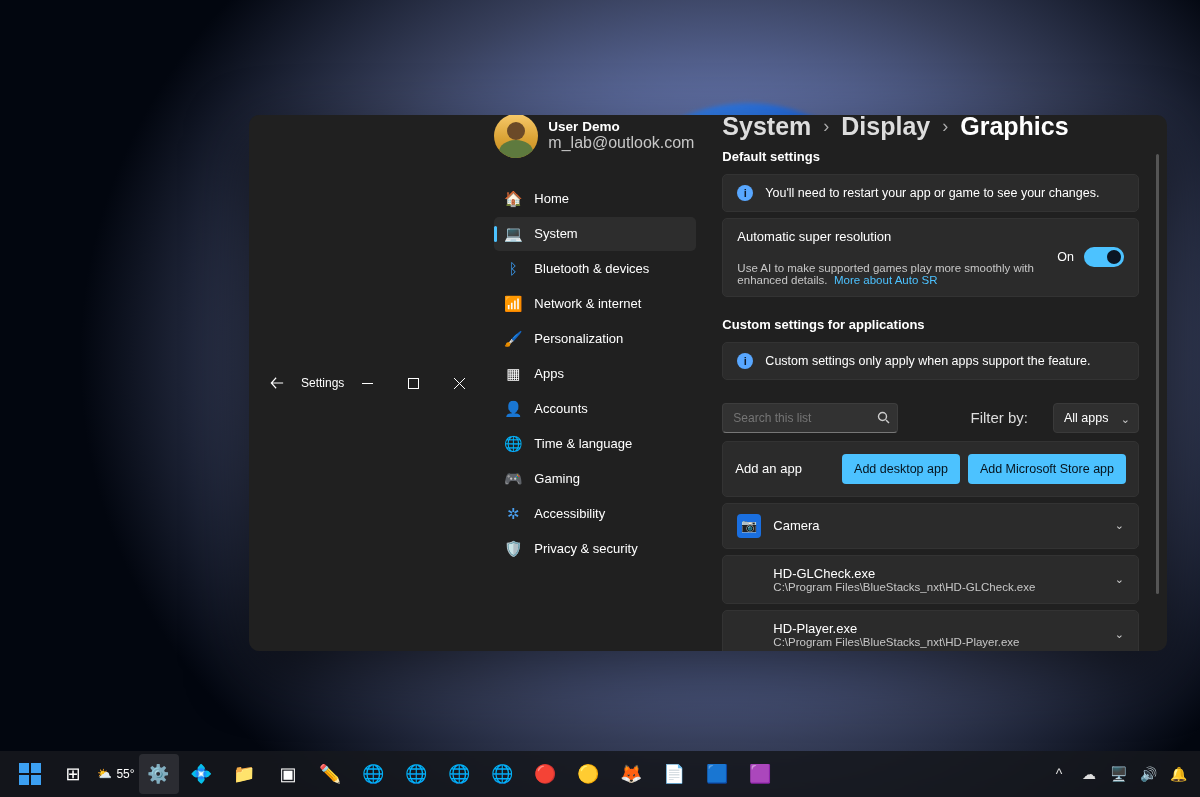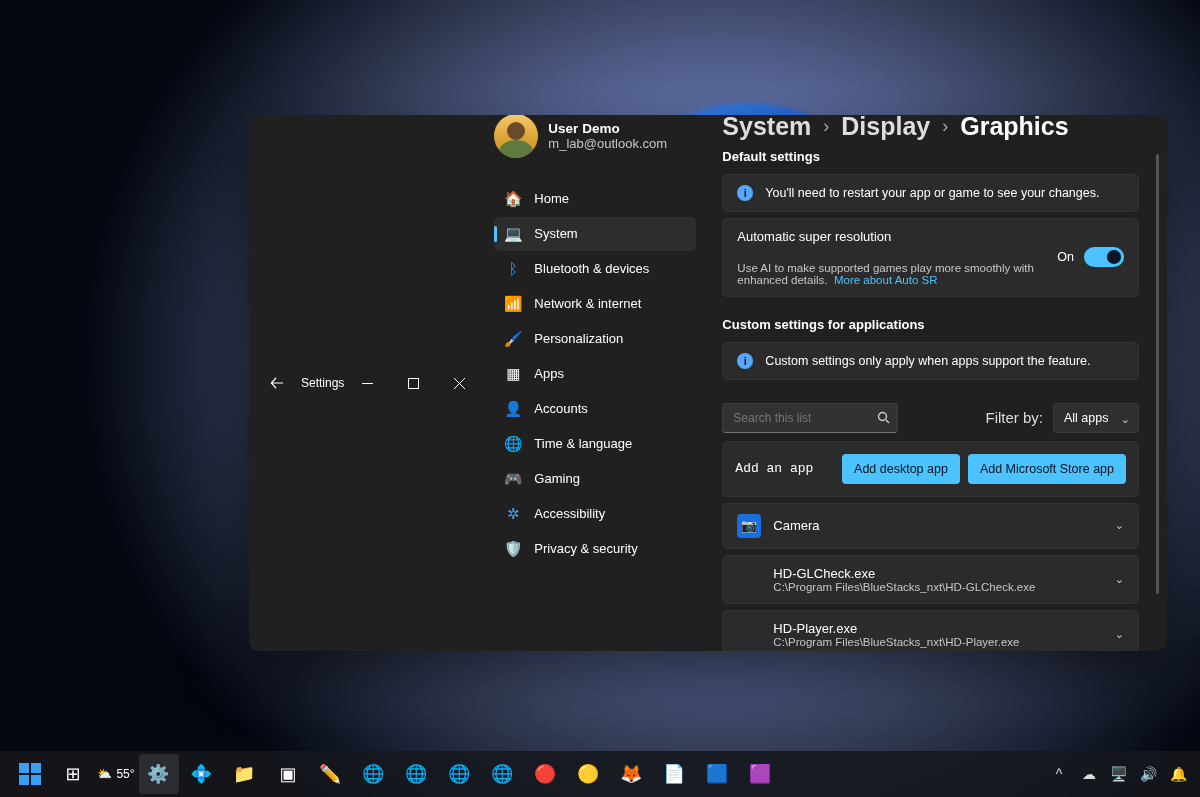--- a/index.html
+++ b/index.html
@@ -21,21 +21,21 @@
 .tb-spacer { flex:1; }
 .tb-btn { width:46px; height:36px; display:flex; align-items:center; justify-content:center; color:#fff; cursor:pointer; }
 
 .body { flex:1; display:flex; overflow:hidden; }
 .sidebar { width:226px; padding:6px 12px 12px 12px; display:flex; flex-direction:column; gap:4px; overflow:hidden; }
 .user-row { display:flex; align-items:center; gap:10px; padding:6px 0 10px 0; }
 .avatar { width:44px; height:44px; border-radius:50%; background:linear-gradient(180deg,#f7c96a 0%,#dba436 55%, #c78a1d 100%); position:relative; overflow:hidden; }
 .avatar::before{content:"";position:absolute;width:18px;height:18px;background:#6b4a28;border-radius:50%;left:13px;top:8px;}
 .avatar::after{content:"";position:absolute;width:34px;height:24px;background:#5e7a3e;border-radius:50% 50% 0 0;left:5px;top:26px;}
 .user-name { color:#fff; font-size:13.5px; font-weight:600; }
-.user-email { color:#c7c7c7; font-size:13px; }
+.user-email { color:#c7c7c7; font-size:16px; }
 .search-wrap { position:relative; }
 .search-input { width:100%; height:30px; background:#2c2c2c; border:1px solid #3a3a3a; border-bottom:1px solid #888; border-radius:4px; color:#ccc; padding:0 30px 0 10px; font-size:12.5px; }
 .search-wrap .si { position:absolute; right:8px; top:7px; color:#ccc; pointer-events:none;}
 .nav { margin-top:10px; display:flex; flex-direction:column; gap:1px; }
 .nav-item { display:flex; align-items:center; gap:12px; height:34px; padding:0 10px; border-radius:5px; color:#fff; font-size:13px; cursor:pointer; position:relative;}
 .nav-item.active { background:#2d2d2d; }
 .nav-item.active::before { content:""; position:absolute; left:0; top:9px; width:3px; height:16px; background:#4cc2ff; border-radius:2px;}
 .nav-ico { width:18px; height:18px; display:flex; align-items:center; justify-content:center; font-size:15px; }
 
 .content { flex:1; padding:10px 28px 0 14px; color:#fff; overflow:hidden; position:relative;}
@@ -46,31 +46,31 @@
 .info-ico { width:16px;height:16px;border-radius:50%;background:#58a7ff;color:#0e1a2a;display:flex;align-items:center;justify-content:center;font-size:11px;font-weight:bold; flex-shrink:0;}
 .asr-card { justify-content:space-between; padding:10px 14px; }
 .asr-left { display:flex; flex-direction:column; gap:18px; }
 .asr-title { font-size:13px; color:#fff; }
 .asr-sub { font-size:11.5px; color:#c7c7c7; }
 .asr-link { color:#4cc2ff; cursor:pointer;margin-top:39px; }
 .asr-right { display:flex; align-items:center; gap:10px; }
 .toggle { width:40px; height:20px; background:#4cc2ff; border-radius:10px; position:relative; cursor:pointer; }
 .toggle::after { content:""; position:absolute; width:14px;height:14px;background:#0b1523;border-radius:50%;right:3px;top:3px;}
 
-.filter-row { display:flex; align-items:center; gap:10px; margin:23px 0 8px 0;}
+.filter-row { display:flex; align-items:center; gap:25px; margin:23px 0 8px 0;}
 .list-search { position:relative; width:176px; }
 .list-search input { width:100%; height:30px; background:#323232; border:1px solid #3d3d3d; border-bottom:1px solid #777; border-radius:4px; color:#ccc; padding:0 28px 0 10px; font-size:12px;}
 .list-search .si { position:absolute; right:8px; top:8px; color:#ccc; pointer-events:none;}
 .filter-sp { flex:1; }
 .filter-lab { font-size:15px; color:#ddd;}
 .filter-sel { height:30px; min-width:86px; background:#2f2f2f; border:1px solid #3a3a3a; border-radius:4px; color:#fff; padding:0 26px 0 10px; font-size:12.5px; position:relative; display:flex; align-items:center; cursor:pointer;}
 .filter-sel .chev{position:absolute;right:8px;top:9px;color:#ccc;}
 
 .add-row{display:flex; align-items:center; background:#2b2b2b; border:1px solid #333; border-radius:5px; padding:12px 12px; margin-bottom:6px; gap:8px;}
-.add-lab{font-size:13px; flex:1;font-family:Liberation Mono, monospace;}
+.add-lab{font-size:13px; flex:1;}
 .btn { height:30px; padding:0 12px; background:#4cc2ff; color:#06131d; border:none; border-radius:4px; font-size:12.5px; cursor:pointer; }
 
 .app-row { display:flex; align-items:center; background:#2b2b2b; border:1px solid #333; border-radius:5px; padding:10px 14px; margin-bottom:6px; gap:12px; cursor:pointer;}
 .app-ico { width:24px;height:24px;border-radius:4px;background:#1a6fe0;display:flex;align-items:center;justify-content:center;font-size:13px;}
 .app-ico.blank{background:transparent;}
 .app-txt{flex:1;display:flex;flex-direction:column;}
 .app-name{font-size:13px;color:#fff;}
 .app-pub{font-size:11.5px;color:#c7c7c7;}
 .chev{font-size:11px;color:#ccc;}
 .scrollbar{position:absolute;right:8px;top:52px;width:3px;height:440px;background:#555;border-radius:2px;}

